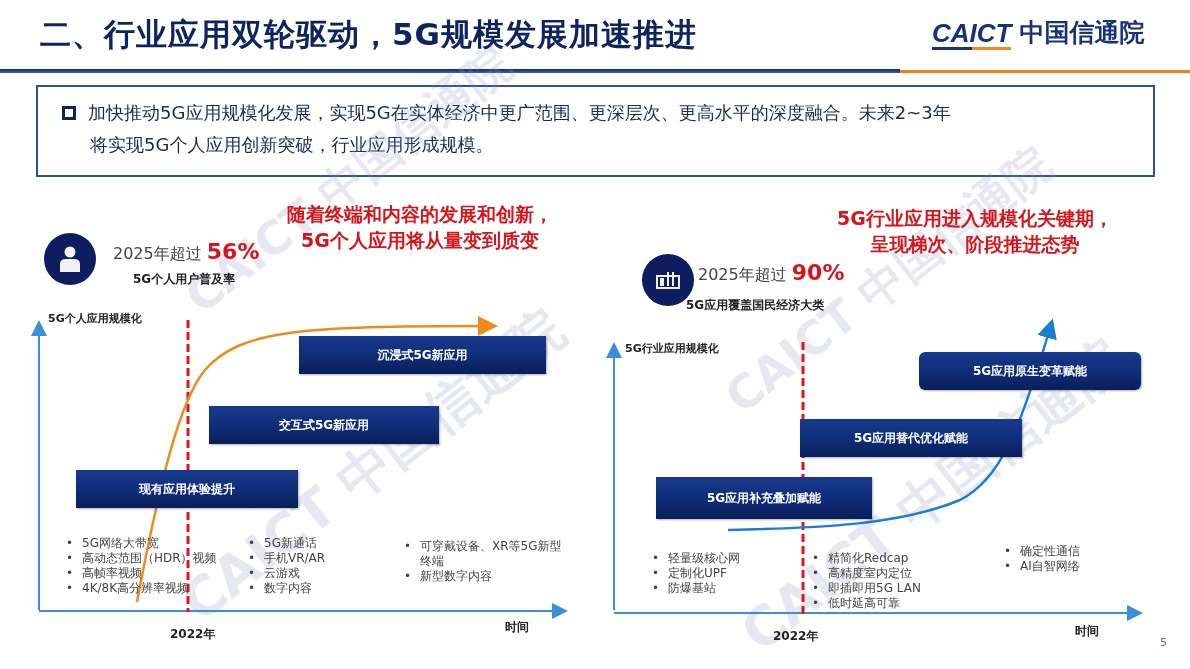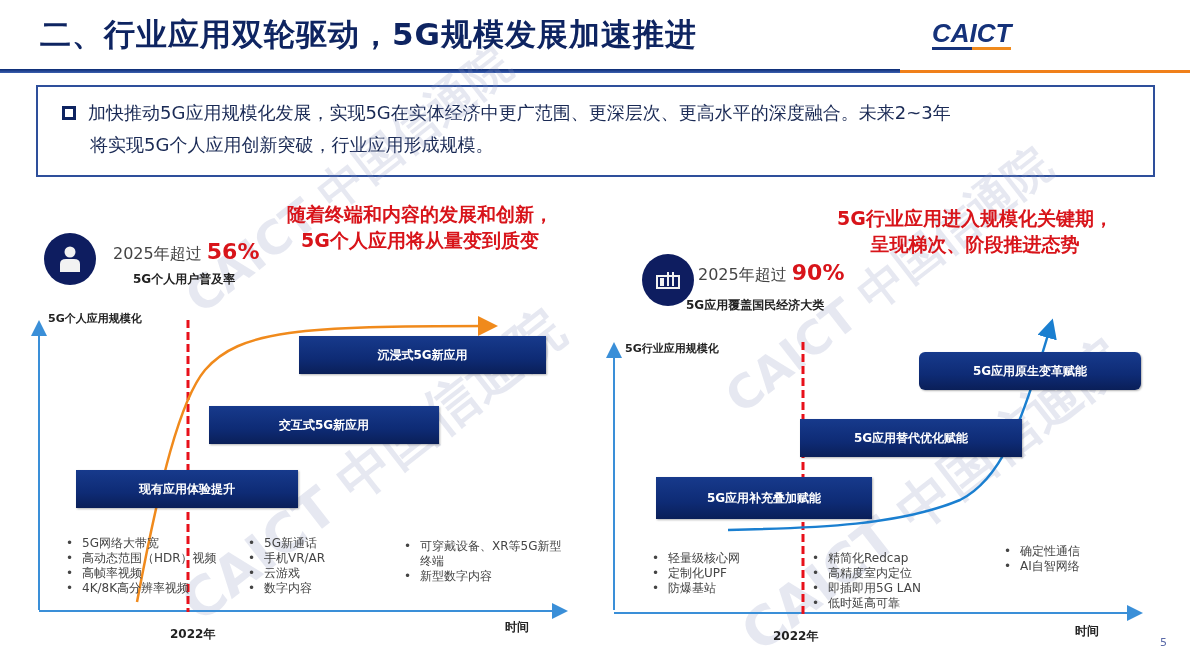--- a/index.html
+++ b/index.html
@@ -39,20 +39,21 @@
   .timelbl { position: absolute; font-size: 12px; font-weight: bold; color: #222; }
   .page-num { position: absolute; left: 1160px; top: 636px; font-size: 11px; color: #5a6aa8; }
   svg.overlay { position: absolute; left: 0; top: 0; }
 </style>
 </head>
 <body>
 
 <div class="title">二、行业应用双轮驱动，5G规模发展加速推进</div>
 <div class="logo">
   <span class="logo-en">CAICT</span>
+  <span class="logo-cn">中国信通院</span>
 </div>
 <div class="rule-blue"></div>
 <div class="rule-orange"></div>
 
 <div class="intro">
   <div><span class="bullet"></span><span>加快推动5G应用规模化发展，实现5G在实体经济中更广范围、更深层次、更高水平的深度融合。未来2~3年</span></div>
   <div class="line2">将实现5G个人应用创新突破，行业应用形成规模。</div>
 </div>
 
 <div class="wm" style="left:150px; top:150px;">CAICT 中国信通院</div>

